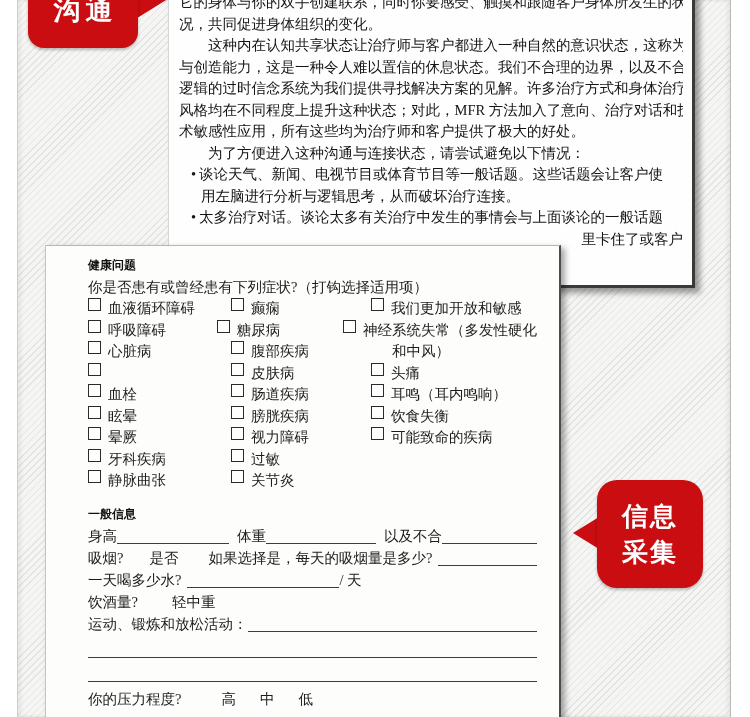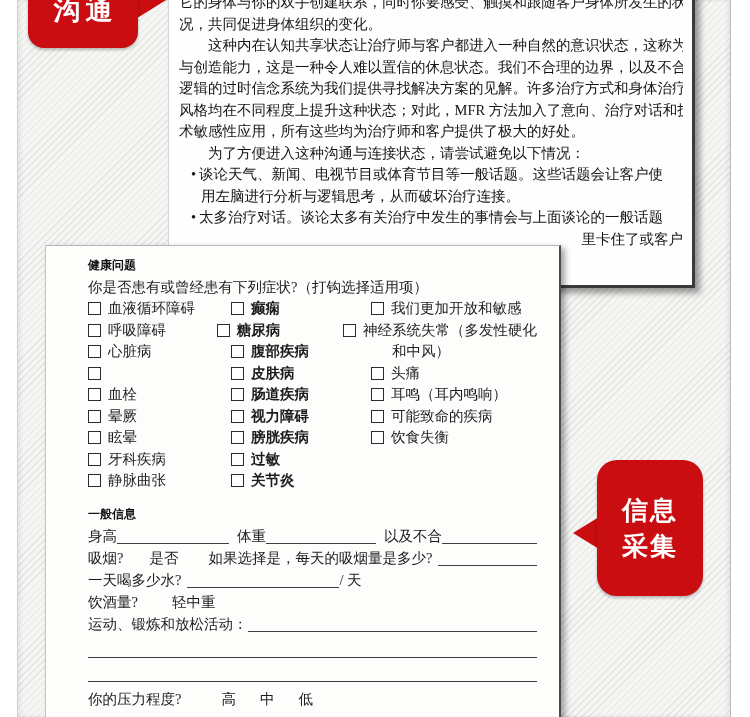--- a/index.html
+++ b/index.html
@@ -44,23 +44,23 @@
     box-shadow:4px 3px 6px rgba(0,0,0,0.35);
     box-sizing:border-box;z-index:3;
   }
   #form-content{padding:8px 22px 0 42px;font-size:14.5px;}
   .form-heading{
     font-family:"Liberation Sans","DejaVu Sans",sans-serif;font-weight:bold;
     font-size:12px;line-height:22px;color:#111;
   }
   .form-sub{line-height:22px;}
   .sym-row{display:flex;line-height:21.5px;}
-  .sym-cell{display:flex;align-items:center;white-space:nowrap;}
+  .sym-cell{display:flex;white-space:nowrap;}
   .sym-cell.c0{width:143px;}
-  .sym-cell.c1{width:140px;font-weight:bold;}
+  .sym-cell.c1{width:140px;}
   .sym-cell.c2{flex:1;}
   .cbox{
     display:inline-block;width:11px;height:11px;border:1.5px solid #2b2b2b;
     margin-right:7px;flex:0 0 auto;background:#fff;
   }
   .wrap-cont{padding-left:21px;}
   .gi-title{margin-top:11px;}
   .info-row{display:flex;align-items:center;line-height:22px;white-space:nowrap;}
   .ul{display:inline-block;border-bottom:1px solid #3d3d3d;height:16px;flex:0 0 auto;}
   .ul.grow{flex:1 1 auto;}
@@ -80,21 +80,21 @@
   }
   #badge-comm{
     left:28px;top:-28px;width:110px;height:76px;border-radius:16px;
     font-size:27px;letter-spacing:5px;text-indent:5px;
   }
   #badge-comm-tail{
     position:absolute;left:134px;top:-12px;width:36px;height:32px;background:#c90d10;z-index:4;
     -webkit-clip-path:polygon(0 0,100% 30%,0 100%);clip-path:polygon(0 0,100% 30%,0 100%);
   }
   #badge-info{
-    left:597px;top:460px;width:106px;height:136px;border-radius:20px;
+    left:597px;top:480px;width:106px;height:108px;border-radius:20px;
     font-size:26px;letter-spacing:2px;text-align:center;line-height:36px;
   }
   #badge-info-tail{
     position:absolute;left:573px;top:517px;width:26px;height:32px;background:#c90d10;z-index:4;
     -webkit-clip-path:polygon(100% 0,0 50%,100% 100%);clip-path:polygon(100% 0,0 50%,100% 100%);
   }
 </style>
 </head>
 <body>
 
@@ -190,43 +190,43 @@
               <span>肠道疾病</span>
             </div>
             <div class="sym-cell c2">
               <span class="cbox"></span>
               <span>耳鸣（耳内鸣响）</span>
             </div>
           </div>
           <div class="sym-row">
             <div class="sym-cell c0">
               <span class="cbox"></span>
+              <span>眩晕</span>
+            </div>
+            <div class="sym-cell c1">
+              <span class="cbox"></span>
+              <span>膀胱疾病</span>
+            </div>
+            <div class="sym-cell c2">
+              <span class="cbox"></span>
+              <span>饮食失衡</span>
+            </div>
+          </div>
+          <div class="sym-row">
+            <div class="sym-cell c0">
+              <span class="cbox"></span>
               <span>晕厥</span>
             </div>
             <div class="sym-cell c1">
               <span class="cbox"></span>
               <span>视力障碍</span>
             </div>
             <div class="sym-cell c2">
               <span class="cbox"></span>
               <span>可能致命的疾病</span>
-            </div>
-          </div>
-          <div class="sym-row">
-            <div class="sym-cell c0">
-              <span class="cbox"></span>
-              <span>眩晕</span>
-            </div>
-            <div class="sym-cell c1">
-              <span class="cbox"></span>
-              <span>膀胱疾病</span>
-            </div>
-            <div class="sym-cell c2">
-              <span class="cbox"></span>
-              <span>饮食失衡</span>
             </div>
           </div>
           <div class="sym-row">
             <div class="sym-cell c0">
               <span class="cbox"></span>
               <span>牙科疾病</span>
             </div>
             <div class="sym-cell c1">
               <span class="cbox"></span>
               <span>过敏</span>

